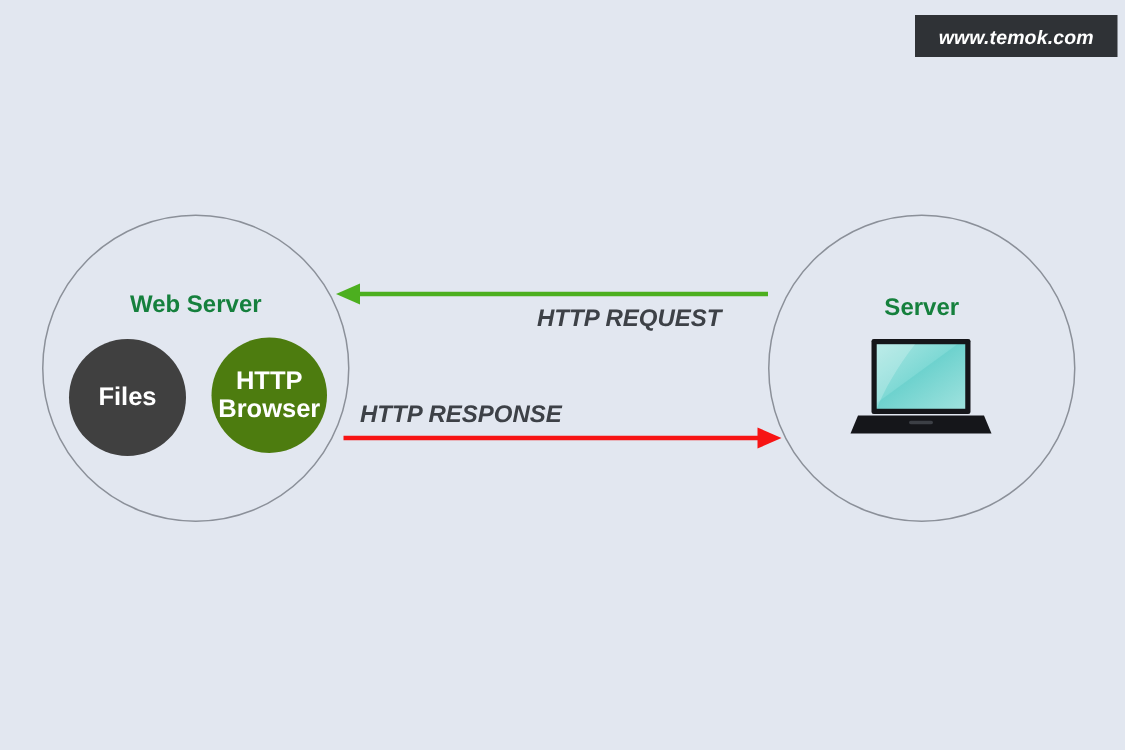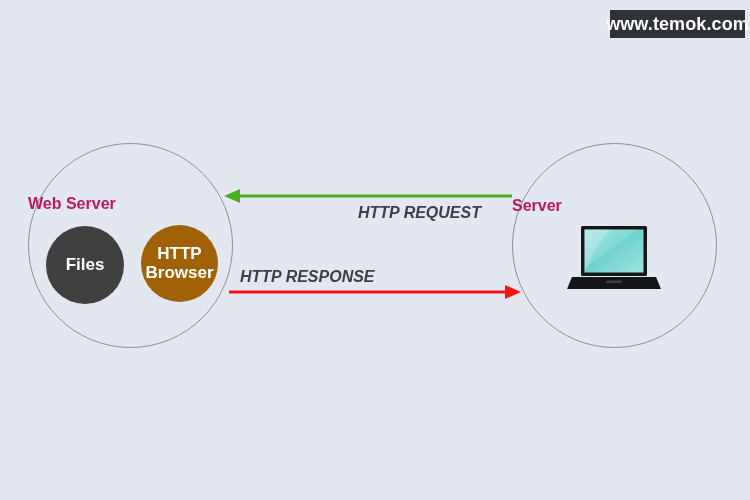--- a/index.html
+++ b/index.html
@@ -29,24 +29,25 @@
     top: 10px;
     width: 135px;
     height: 28px;
     background: #2f3236;
     display: flex;
     align-items: center;
     justify-content: center;
   }
   .watermark span {
     color: #ffffff;
-    font-size: 18px;
+    font-size: 13px;
     font-weight: bold;
     letter-spacing: 0.1px;
     font-family: "Liberation Sans", sans-serif;
+    font-style: italic;
   }
 
   
   .big-circle {
     position: absolute;
     border-radius: 50%;
     border: 1px solid #8b9099;
     background: transparent;
     box-sizing: border-box;
   }
@@ -58,24 +59,24 @@
   }
   #browser-circle {
     left: 512px;
     top: 143px;
     width: 205px;
     height: 205px;
   }
 
   .group-label {
     position: absolute;
-    color: #be185d;
+    color: #15803d;
     font-size: 16px;
     font-weight: bold;
-    text-align: left;
+    text-align: center;
     white-space: nowrap;
     font-family: "Liberation Sans", sans-serif;
   }
   #server-label {
     left: 28px;
     top: 195px;
     width: 205px;
   }
   #browser-label {
     left: 512px;
@@ -102,21 +103,21 @@
     width: 78px;
     height: 78px;
     background: #404040;
     font-size: 17px;
   }
   #http-server-circle {
     left: 141px;
     top: 225px;
     width: 77px;
     height: 77px;
-    background: #a16207;
+    background: #4d7c0f;
     font-size: 17px;
   }
   .node-circle .node-text {
     padding: 0 4px;
   }
 
   
   #arrows {
     position: absolute;
     left: 0;

